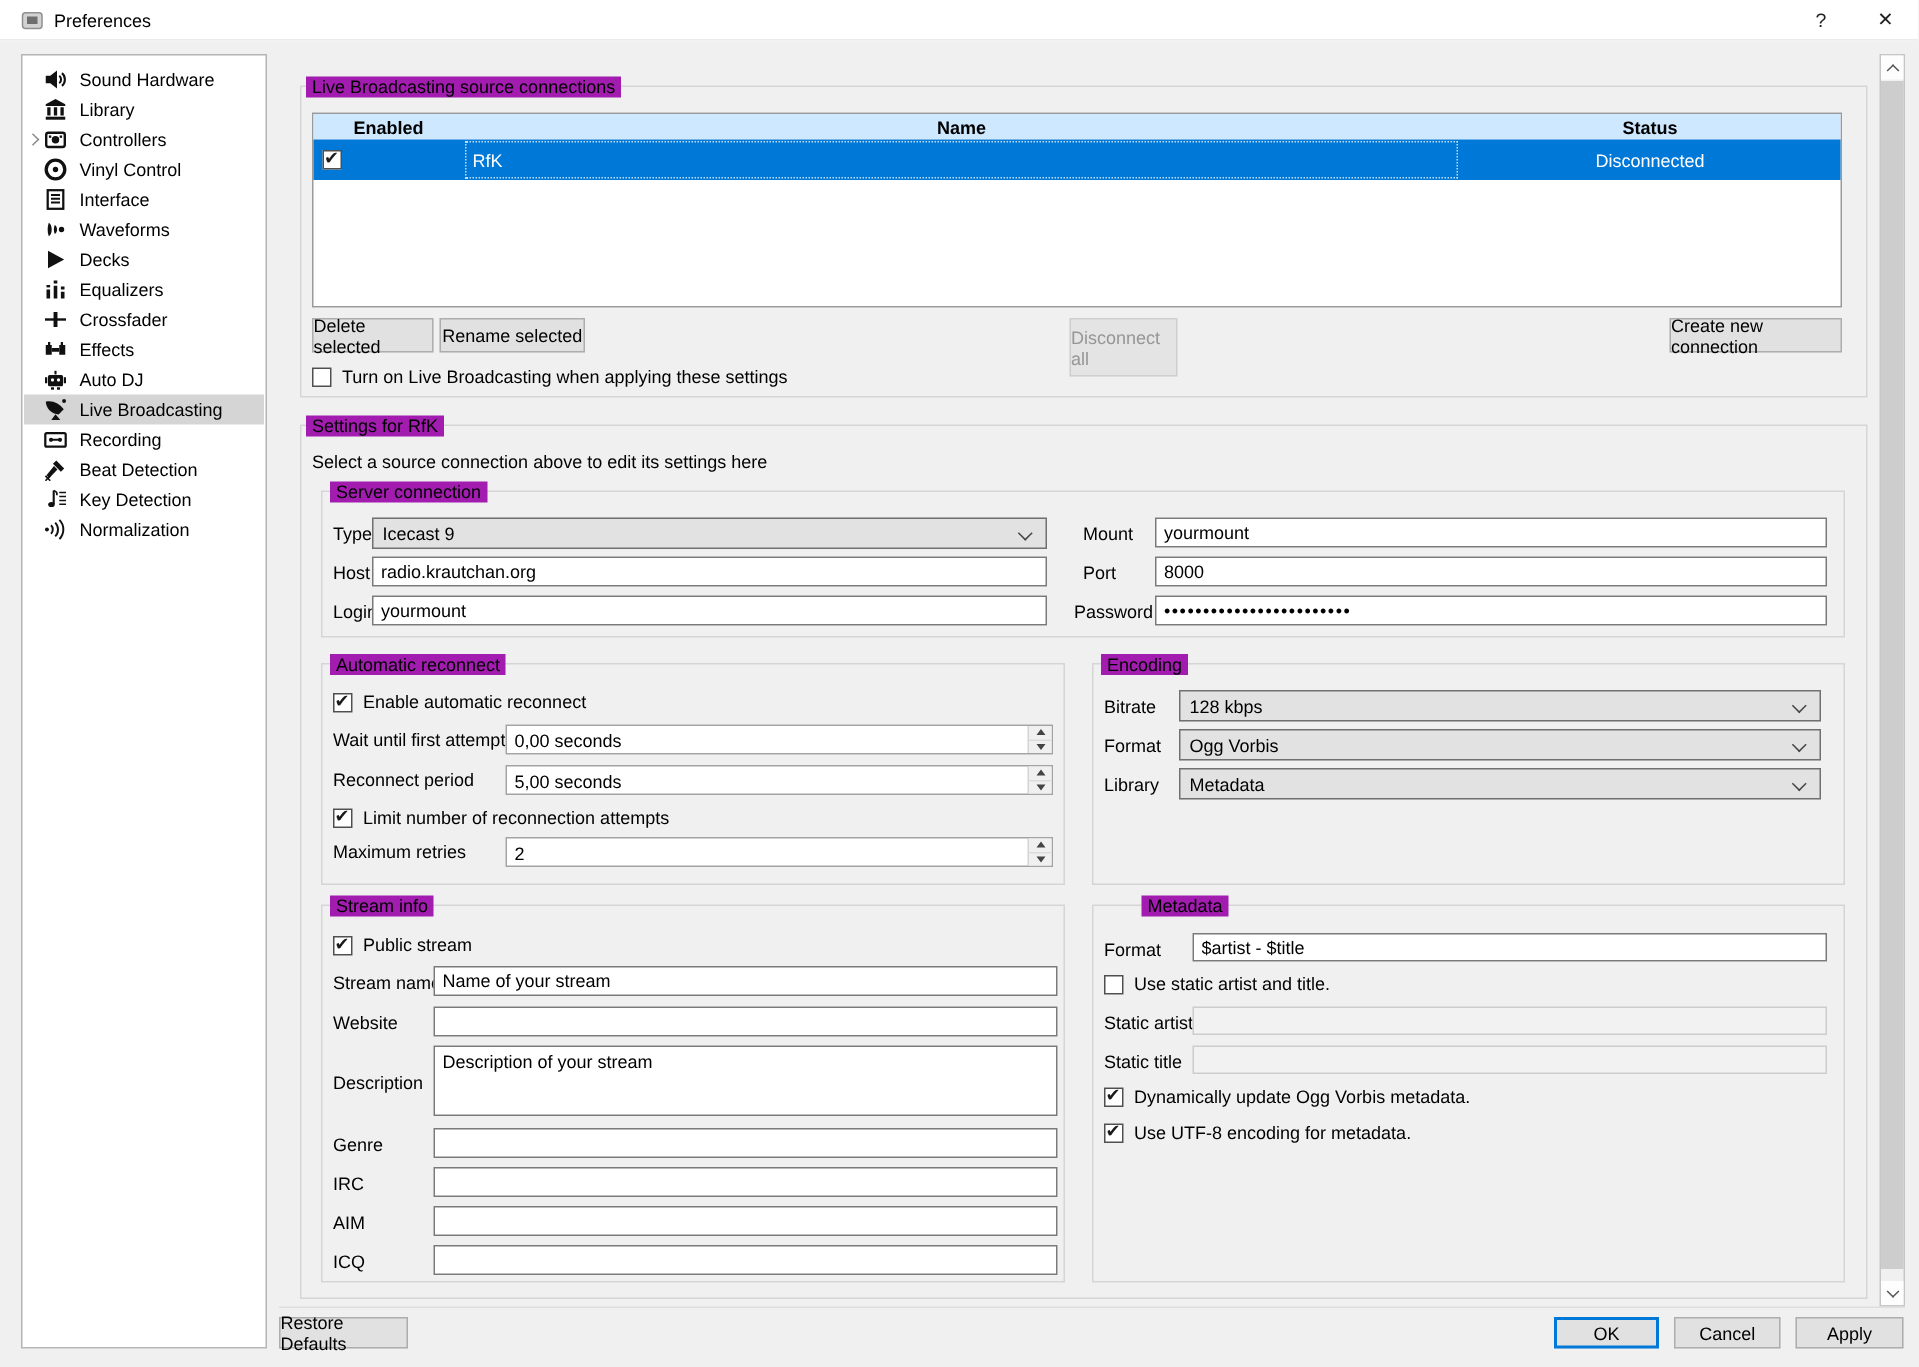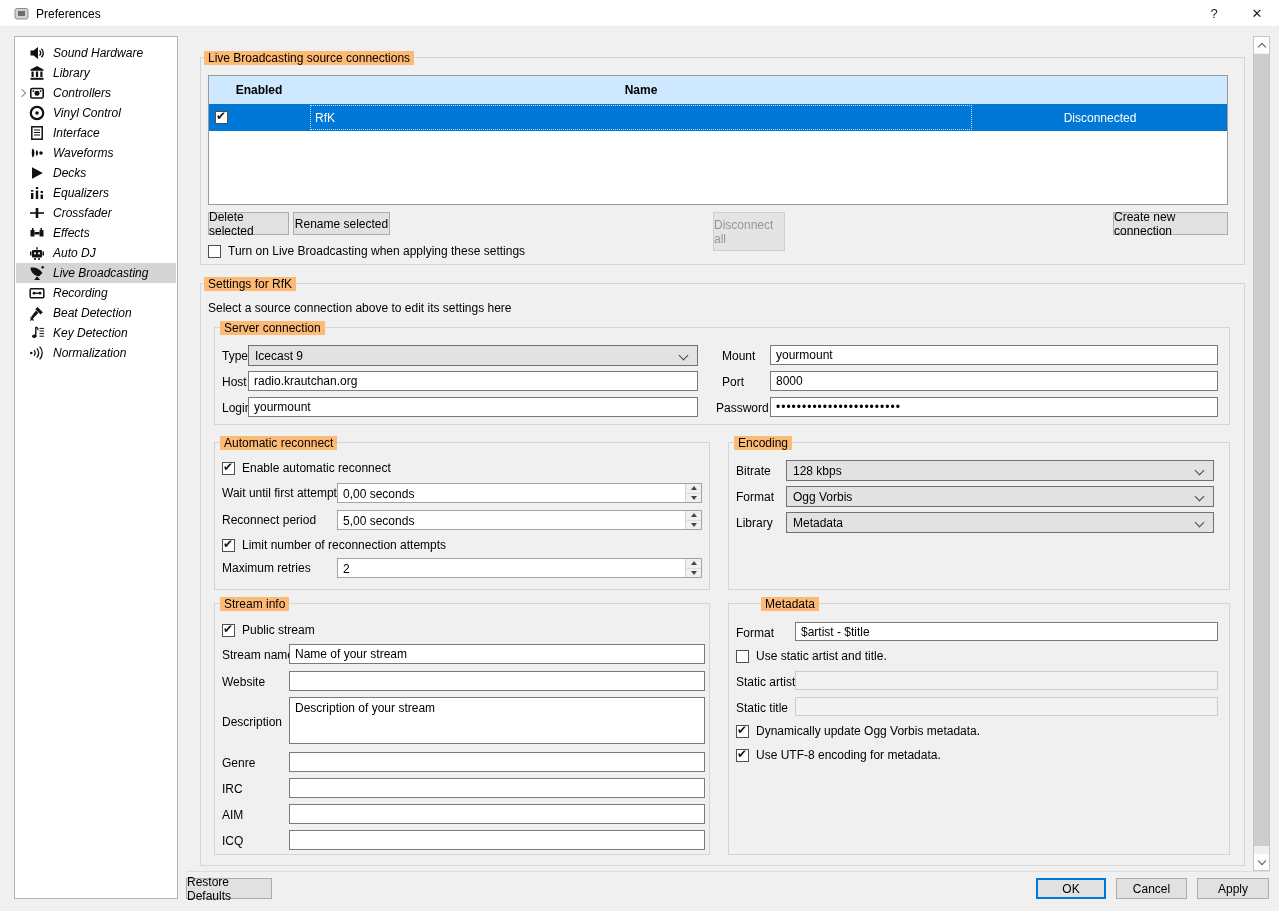--- a/index.html
+++ b/index.html
@@ -8,33 +8,33 @@
     position:relative; background:#f0f0f0; overflow:hidden;
     font-family:"Liberation Sans","DejaVu Sans",sans-serif; font-size:12px; color:#000;
   }
   .abs { position:absolute; }
   
   .titlebar { position:absolute; left:0; top:0; width:1279px; height:27px; background:#ffffff; border-bottom:1px solid #ebebeb; }
   .title-text { position:absolute; left:36px; top:7px; font-size:12px; }
   .tb-btn { position:absolute; top:3px; width:22px; height:20px; display:flex; align-items:center; justify-content:center; font-size:13px; color:#222; cursor:default; }
   
   .sidebar { position:absolute; left:14px; top:36px; width:164px; height:863px; background:#fff; border:1px solid #b4b4b4; }
-  .side-item { position:absolute; left:1px; width:160px; height:20px; display:flex; align-items:center;font-style:italic; }
+  .side-item { position:absolute; left:1px; width:160px; height:20px; display:flex; align-items:center; }
   .side-item.selected { background:#d5d5d5; }
   .side-icon { position:absolute; left:13px; top:2px; width:16px; height:16px; }
   .side-icon svg { width:16px; height:16px; }
   .side-label { position:absolute; left:37px; top:3px; white-space:nowrap; }
   .expander { position:absolute; left:3px; top:7px; width:6px; height:6px; border-top:1.4px solid #8a8a8a; border-right:1.4px solid #8a8a8a; transform:rotate(45deg); }
   
   .grp { position:absolute; border:1px solid #d5d5d5; }
-  .leg { position:absolute; background:#fdba74; padding:0 4px; white-space:nowrap; }
+  .leg { position:absolute; background:#a21caf; padding:0 4px; white-space:nowrap; }
   .lbl { position:absolute; white-space:nowrap; line-height:13px; }
   
   .tbl { position:absolute; left:208px; top:75px; width:1020px; height:130px; background:#fff; border:1px solid #9a9a9a; }
-  .thead { display:grid; grid-template-columns:100px 664px 1fr; height:28px; background:#cde8ff; }
+  .thead { display:grid; grid-template-columns:100px 664px 1fr; height:17px; background:#cde8ff; }
   .th { display:flex; align-items:center; justify-content:center; font-weight:bold; }
   .trow { display:grid; grid-template-columns:100px 664px 1fr; height:27px; background:#0078d7; color:#fff; }
   .td { display:flex; align-items:center; }
   
   .cb { display:inline-block; width:13px; height:13px; background:#fff; border:1px solid #4f4f4f; position:relative; flex:0 0 13px; }
   .cb.checked::after { content:"✔"; position:absolute; left:0px; top:-3px; font-size:12px; color:#1a1a1a; }
   .cbrow { position:absolute; display:flex; align-items:center; gap:7px; height:14px; white-space:nowrap; }
   
   .btn { position:absolute; background:#e1e1e1; border:1px solid #adadad; display:flex; align-items:center; justify-content:center; font-size:12px; cursor:default; }
   .btn.disabled { color:#969696; border-color:#cfcfcf; background:#e4e4e4; }
@@ -219,20 +219,21 @@
   </div>
 </div>
 
 <div class="grp" style="left:200px;top:57px;width:1045px;height:208px;"></div>
 <span class="leg" style="left:204px;top:51px;">Live Broadcasting source connections</span>
 
 <div class="tbl">
   <div class="thead">
     <div class="th">Enabled</div>
     <div class="th">Name</div>
+    <div class="th">Status</div>
   </div>
   <div class="trow">
     <div class="td" style="padding-left:6px;">
       <span class="cb checked"></span>
     </div>
     <div class="td" style="padding-left:6px;outline:1px dotted rgba(255,255,255,0.75);outline-offset:-2px;">RfK</div>
     <div class="td" style="justify-content:center;">Disconnected</div>
   </div>
 </div>
 

